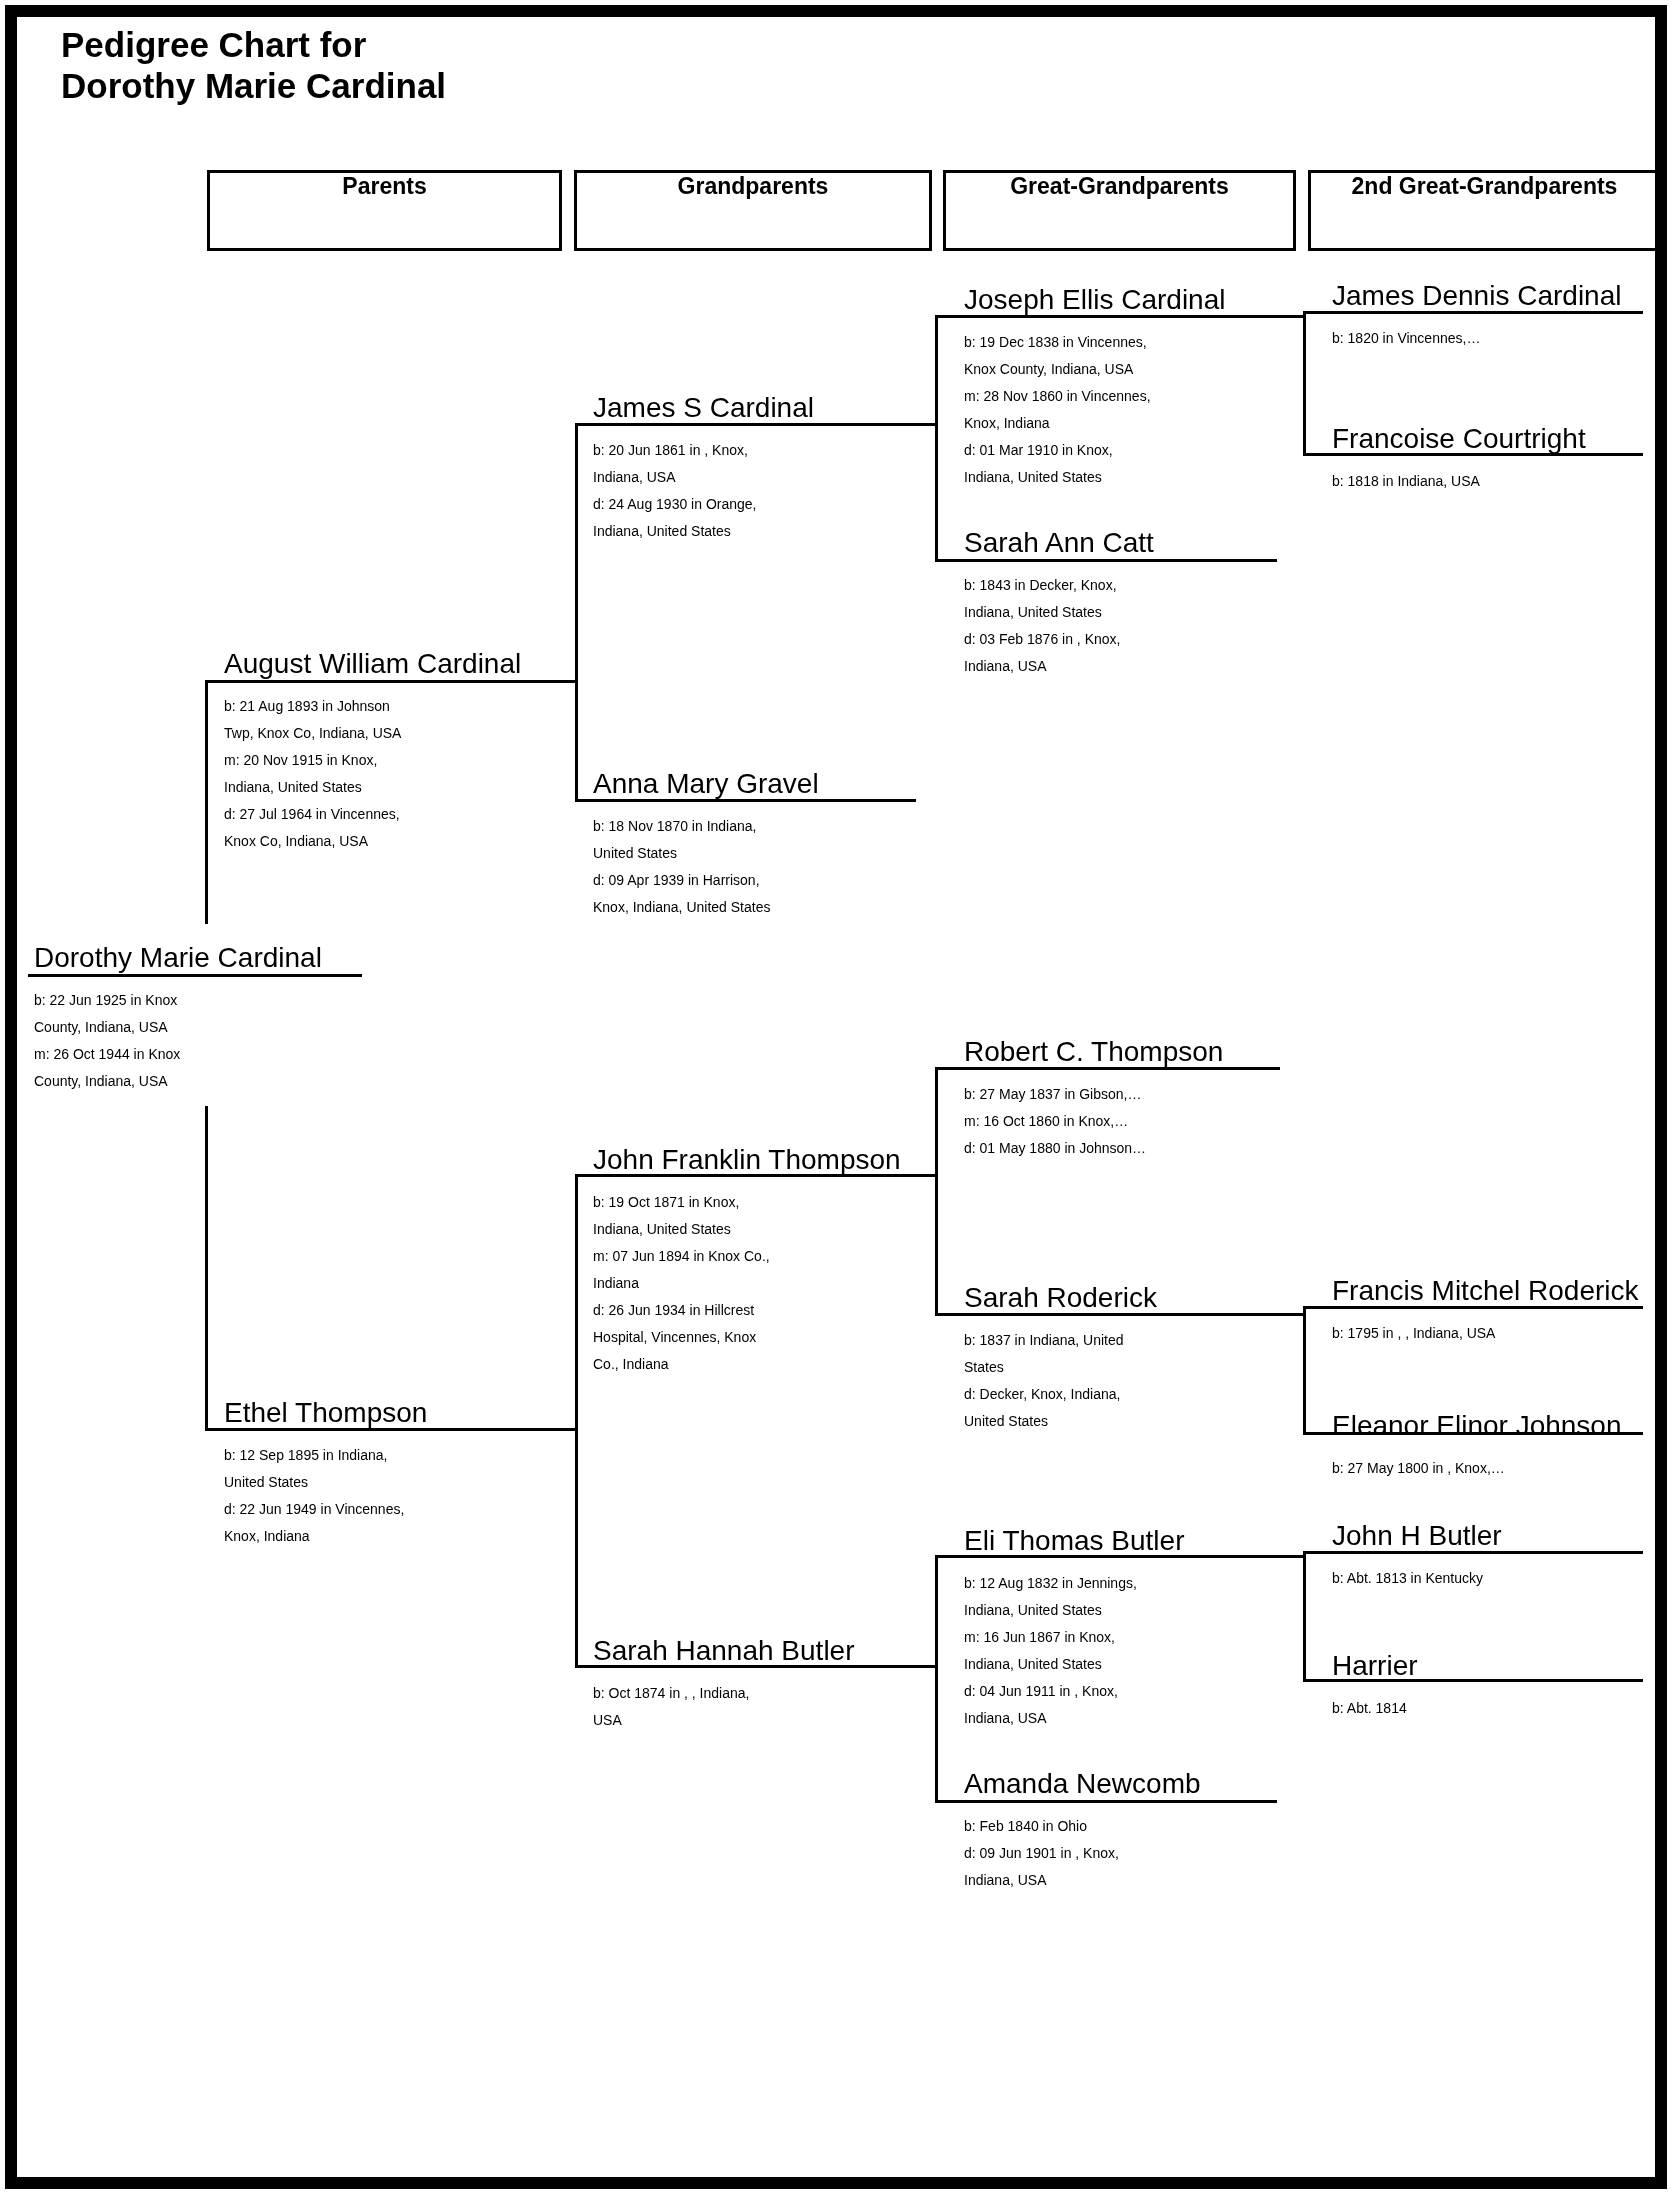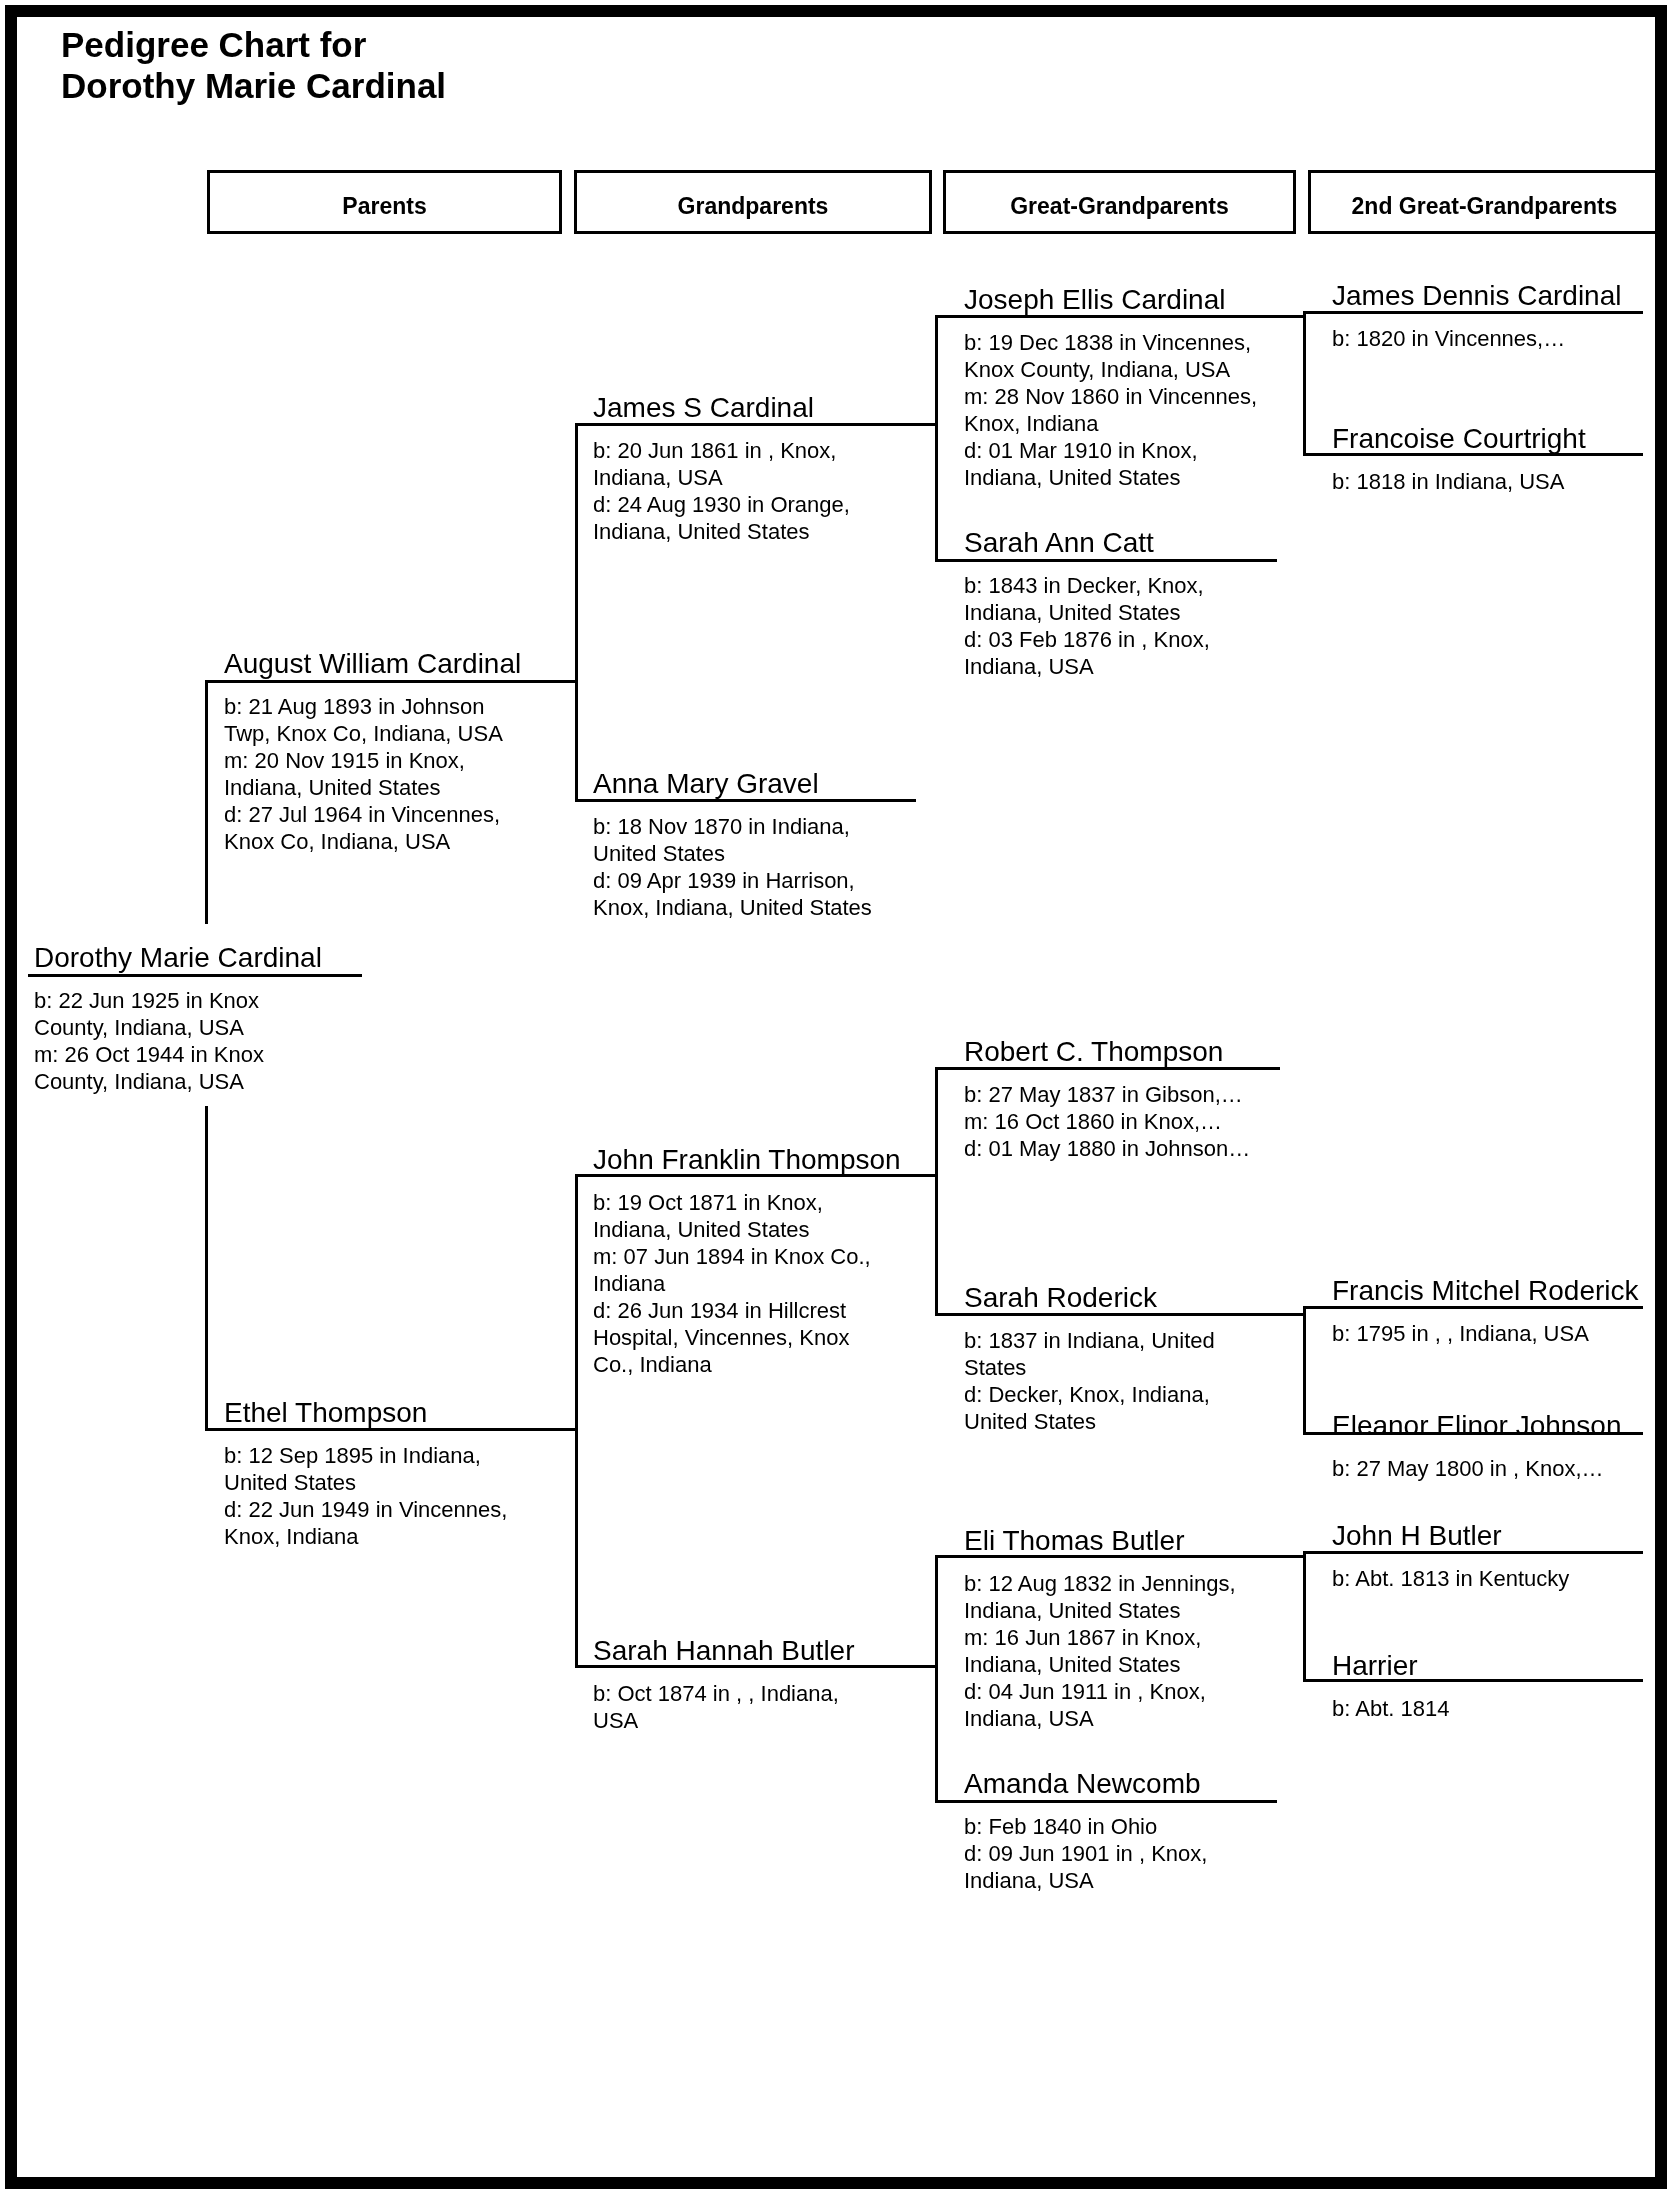--- a/index.html
+++ b/index.html
@@ -25,40 +25,40 @@
     left: 37px; top: 24.4px;
     font-size: 35px;
     font-weight: bold;
     line-height: 41px;
     white-space: nowrap;
     margin-left: 24px;
   }
   .colbox {
     position: absolute;
     top: 170px;
-    height: 64px;
+    height: 81px;
     border: 3.5px solid var(--ink);
     display: flex;
     justify-content: center;
     align-items: flex-start;
-    padding-top: 20px;
+    padding-top: 0;
     font-size: 23px;
     font-weight: bold;
     white-space: nowrap;
   }
   .person { position: absolute; }
   .pname {
     font-size: 28px;
     font-weight: normal;
     line-height: 28px;
     white-space: nowrap;
   }
   .pdetails {
     margin-top: 15px;
-    font-size: 22px;
+    font-size: 14px;
     line-height: 27px;
   }
   .pdetails div { white-space: nowrap; }
   .hline { position: absolute; height: 2.9px; background: var(--ink); }
   .vline { position: absolute; width: 2.9px; background: var(--ink); }
 </style>
 </head>
 <body>
 
 <div class="page">

